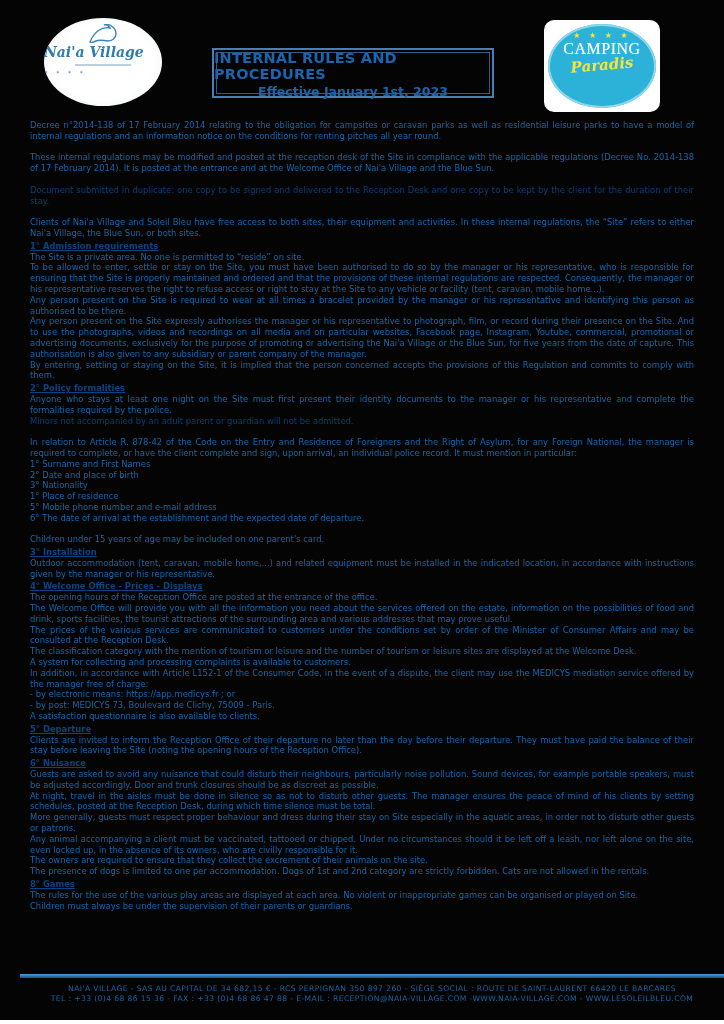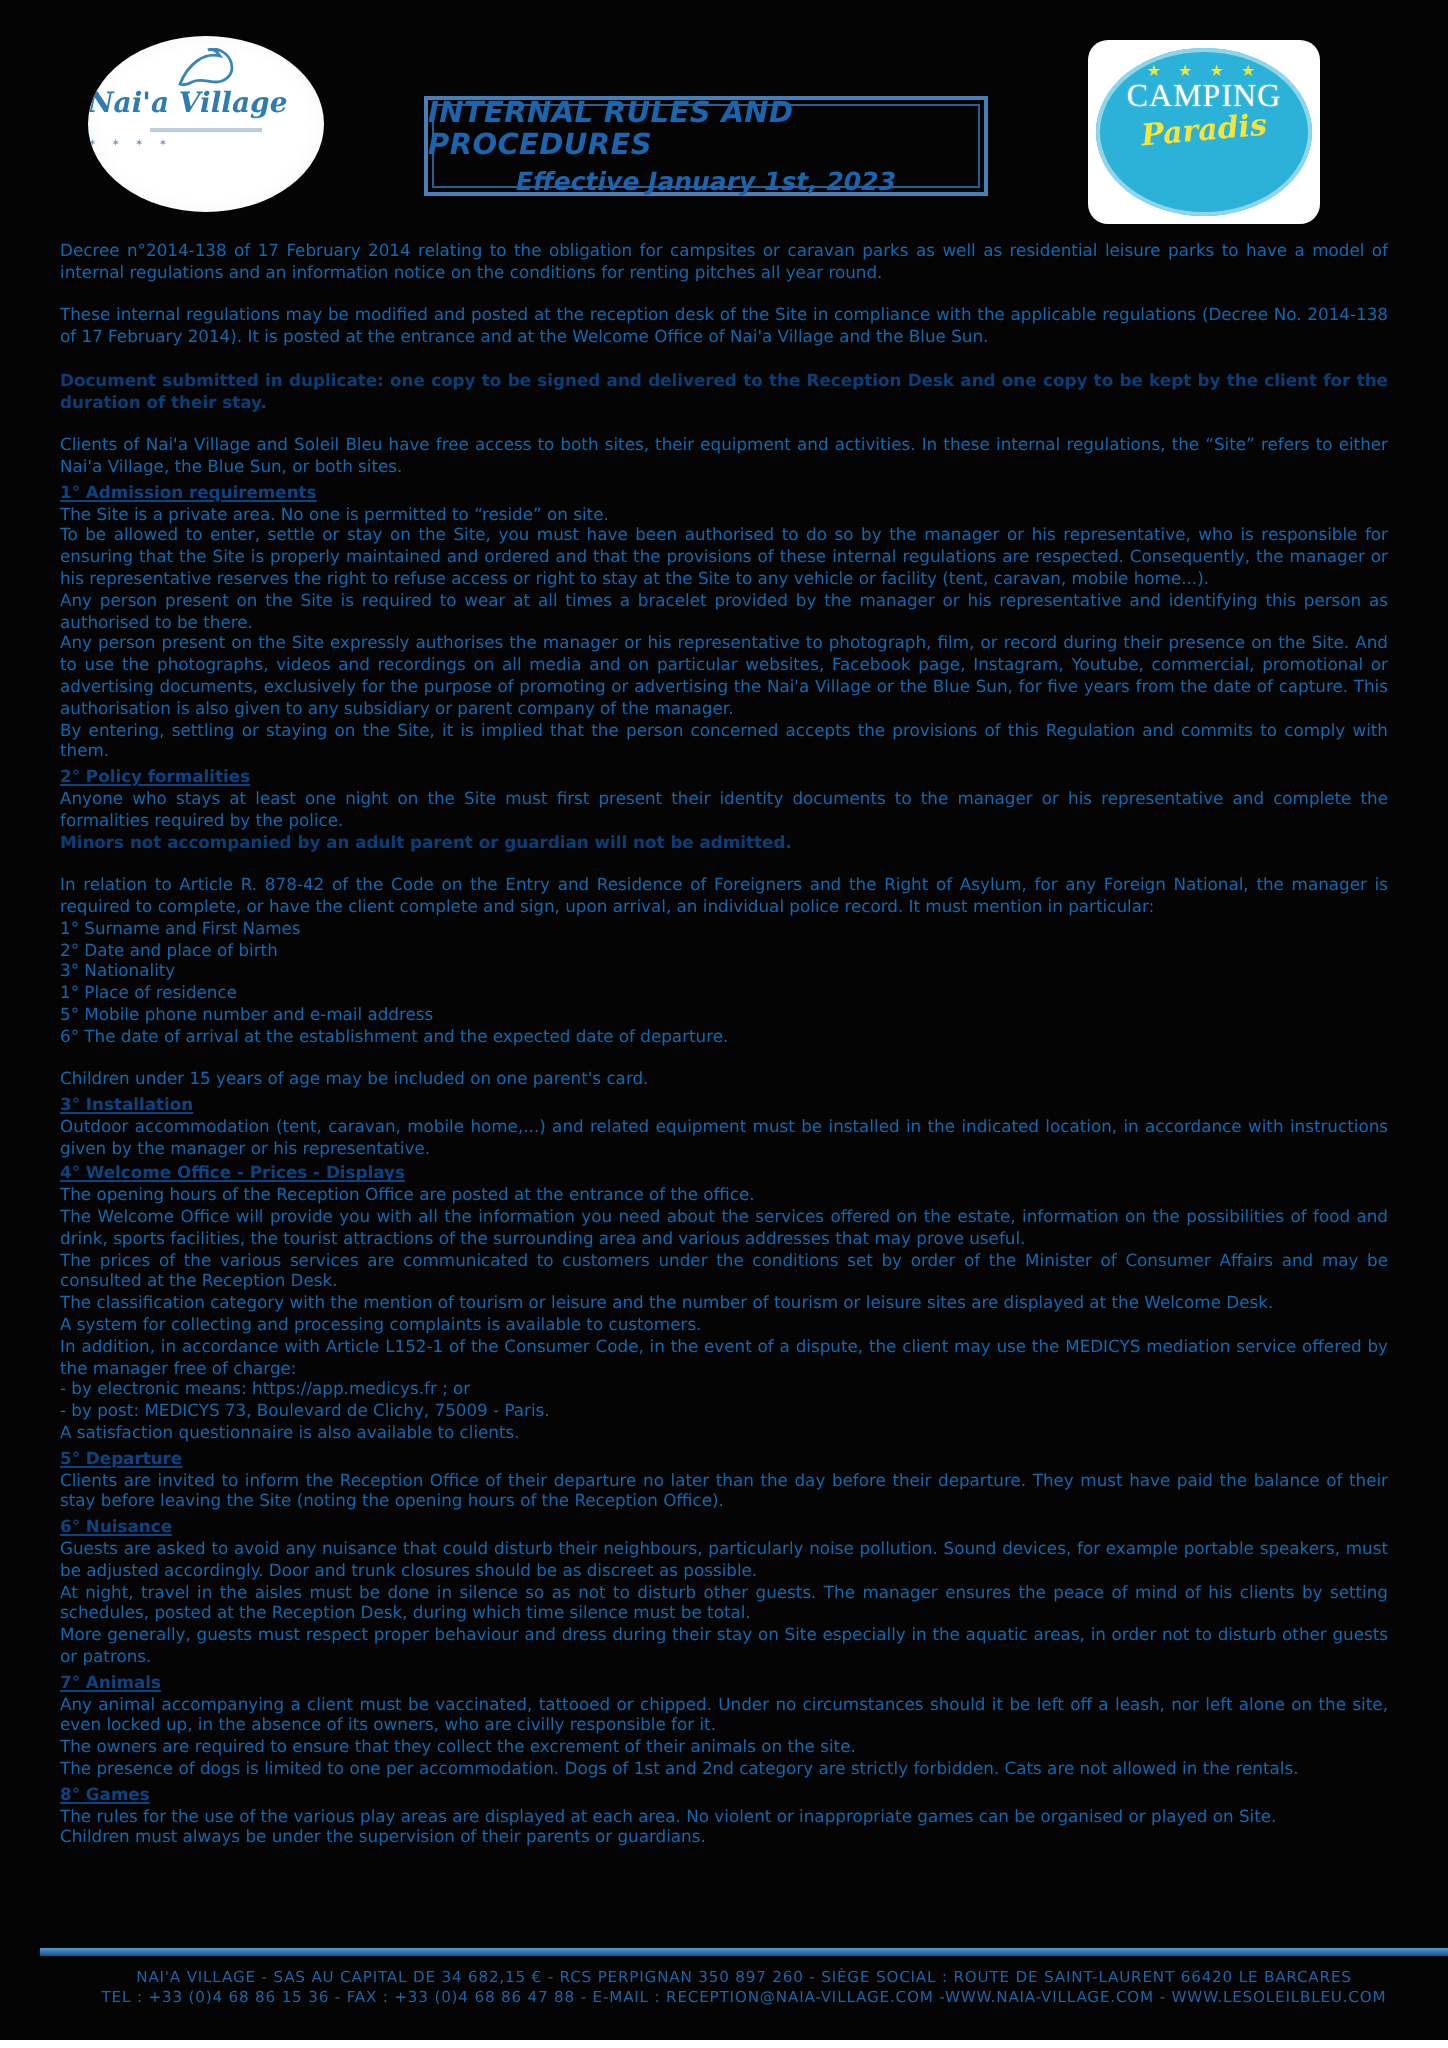--- a/index.html
+++ b/index.html
@@ -17,21 +17,21 @@
   .dolphin{display:block;margin:6px auto 0 auto;}
   .logo-script{
     font-family:"DejaVu Serif",serif;font-style:italic;font-weight:bold;
     font-size:14px;color:#2f7cb0;margin-top:-2px;white-space:nowrap;
   }
   .logo-tagline{height:2px;width:56px;margin:4px auto 0 auto;background:#a9c2d4;opacity:.8;}
   .logo-stars{font-size:5px;color:#6f94b5;letter-spacing:3px;margin-top:3px;}
   .title-box{
     position:absolute;left:212px;top:48px;width:278px;height:46px;
     border:2px solid #4a7fb5;box-shadow:inset 0 0 0 2px #040404,inset 0 0 0 3px #2c5d8a;
-    display:flex;flex-direction:column;align-items:center;justify-content:center;font-style:italic;
+    display:flex;flex-direction:column;align-items:center;justify-content:space-between;
   }
   .title-line1{font-size:14.5px;font-weight:bold;color:#1b65ae;letter-spacing:.2px;}
   .title-line2{font-size:12.5px;font-weight:bold;color:#1b65ae;margin-top:2px;}
   .logo-right{
     position:absolute;left:544px;top:20px;width:116px;height:92px;
     background:#ffffff;border-radius:10px;
   }
   .cp-ellipse{
     position:absolute;left:4px;top:4px;right:4px;bottom:4px;
     background:#2cb2d9;border-radius:50%;overflow:hidden;text-align:center;
@@ -46,21 +46,21 @@
     font-family:"DejaVu Serif",serif;font-style:italic;font-weight:bold;
     font-size:15px;color:#f7e43a;transform:rotate(-5deg);margin-top:-2px;
   }
   
   .doc-body{
     position:absolute;left:30px;right:30px;top:120px;
     font-size:8.4px;line-height:10.8px;text-align:justify;color:#1368b0;
   }
   .para{margin:0;}
   .para.gap{margin-top:10.8px;}
-  .para.bold{font-weight:bold;color:#0a3e78;}
+  .para.bold{font-weight:normal;color:#0a3e78;}
   .sec-heading{
     font-weight:bold;text-decoration:underline;color:#0c4383;margin-top:2px;
   }
   
   .footer{position:absolute;left:0;right:0;bottom:20px;margin-left:20px;}
   .footer-bar{height:4px;background:linear-gradient(#4f9fd8,#16508c);margin-bottom:6px;}
   .footer-line{
     text-align:center;font-size:7.6px;line-height:10px;color:#1e63a6;
     letter-spacing:.4px;white-space:nowrap;
   }
@@ -130,21 +130,20 @@
       <div class="para">In addition, in accordance with Article L152-1 of the Consumer Code, in the event of a dispute, the client may use the MEDICYS mediation service offered by the manager free of charge:</div>
       <div class="para">- by electronic means: https://app.medicys.fr ; or</div>
       <div class="para">- by post: MEDICYS 73, Boulevard de Clichy, 75009 - Paris.</div>
       <div class="para">A satisfaction questionnaire is also available to clients.</div>
       <div class="sec-heading">5° Departure</div>
       <div class="para">Clients are invited to inform the Reception Office of their departure no later than the day before their departure. They must have paid the balance of their stay before leaving the Site (noting the opening hours of the Reception Office).</div>
       <div class="sec-heading">6° Nuisance</div>
       <div class="para">Guests are asked to avoid any nuisance that could disturb their neighbours, particularly noise pollution. Sound devices, for example portable speakers, must be adjusted accordingly. Door and trunk closures should be as discreet as possible.</div>
       <div class="para">At night, travel in the aisles must be done in silence so as not to disturb other guests. The manager ensures the peace of mind of his clients by setting schedules, posted at the Reception Desk, during which time silence must be total.</div>
       <div class="para">More generally, guests must respect proper behaviour and dress during their stay on Site especially in the aquatic areas, in order not to disturb other guests or patrons.</div>
-      <div class="sec-heading">7° Animals</div>
       <div class="para">Any animal accompanying a client must be vaccinated, tattooed or chipped. Under no circumstances should it be left off a leash, nor left alone on the site, even locked up, in the absence of its owners, who are civilly responsible for it.</div>
       <div class="para">The owners are required to ensure that they collect the excrement of their animals on the site.</div>
       <div class="para">The presence of dogs is limited to one per accommodation. Dogs of 1st and 2nd category are strictly forbidden. Cats are not allowed in the rentals.</div>
       <div class="sec-heading">8° Games</div>
       <div class="para">The rules for the use of the various play areas are displayed at each area. No violent or inappropriate games can be organised or played on Site.</div>
       <div class="para">Children must always be under the supervision of their parents or guardians.</div>
     </div>
 
   <div class="footer">
     <div class="footer-bar"></div>

